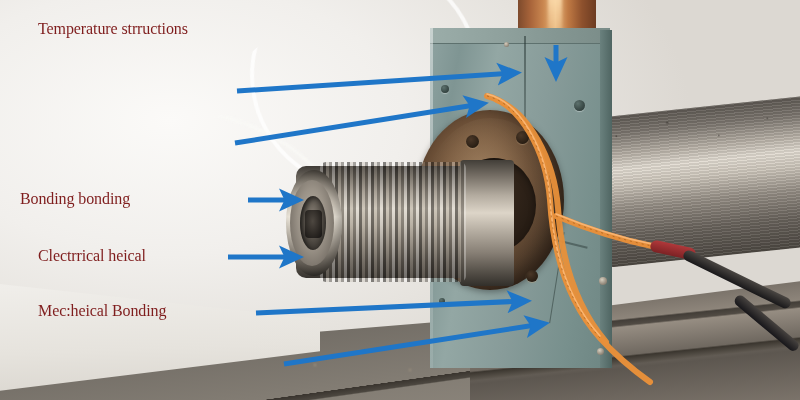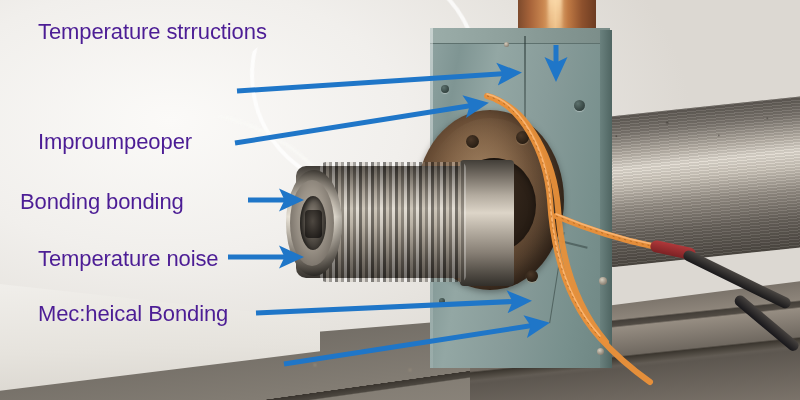--- a/index.html
+++ b/index.html
@@ -256,26 +256,26 @@
   
   .front-panel {
     left:0; top:284px; width:320px; height:116px;
     background: linear-gradient(178deg, #f0eeea 0%, #e6e3dd 55%, #d8d4cd 100%);
     clip-path: polygon(0% 0%, 100% 30%, 100% 58%, 0% 92%);
     filter: blur(.3px);
   }
   
   .label {
     position:absolute;
-    color:#4c1d95;
-    font-size:22px;
+    color:#7f1d1d;
+    font-size:16px;
     line-height:1;
     letter-spacing:-0.1px;
     white-space:nowrap;
-    font-family:Liberation Sans, sans-serif;
+    font-family:Liberation Serif, serif;
   }
   
   svg.arrows { position:absolute; left:0; top:0; width:800px; height:400px; }
 </style>
 </head>
 <body>
 
 <div id="stage">
 
   <div class="layer wall"></div>
@@ -361,18 +361,17 @@
       <line x1="235" y1="143" x2="481" y2="104"></line>
       <line x1="248" y1="200" x2="296" y2="200"></line>
       <line x1="228" y1="257" x2="296" y2="257"></line>
       <line x1="256" y1="313" x2="524" y2="301"></line>
       <line x1="284" y1="364" x2="542" y2="324"></line>
       <line x1="556" y1="45" x2="556" y2="74"></line>
     </g>
   </svg>
 
   <div class="label" style="left:38px;  top:21px;">Temperature strructions</div>
-  <div class="label" style="left:38px;  top:131px;">Improumpeoper</div>
   <div class="label" style="left:20px;  top:191px;">Bonding bonding</div>
-  <div class="label" style="left:38px;  top:248px;">Temperature noise</div>
+  <div class="label" style="left:38px;  top:248px;">Clectrrical heical</div>
   <div class="label" style="left:38px;  top:303px;">Mec:heical Bonding</div>
 
 </div>
 
 </body></html>

